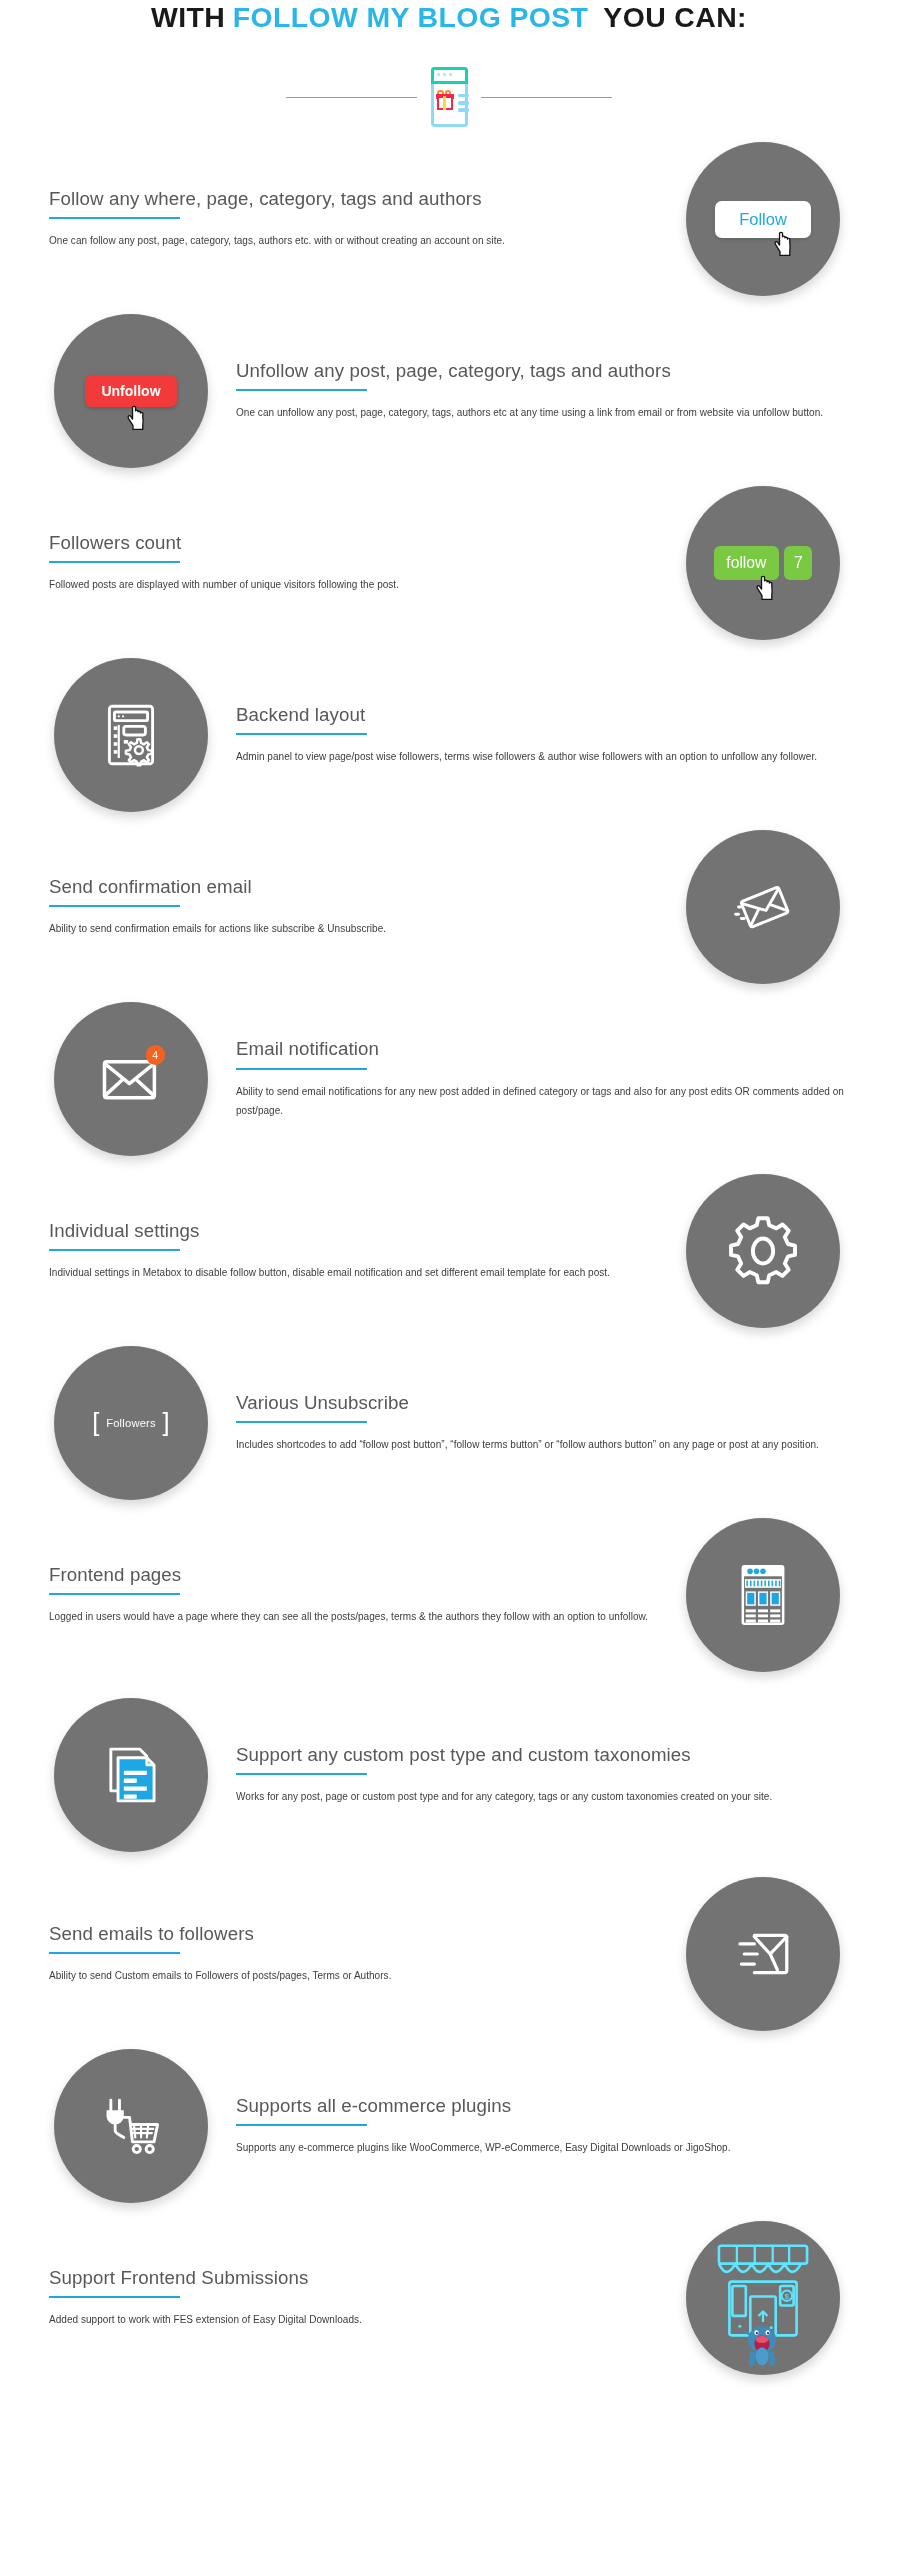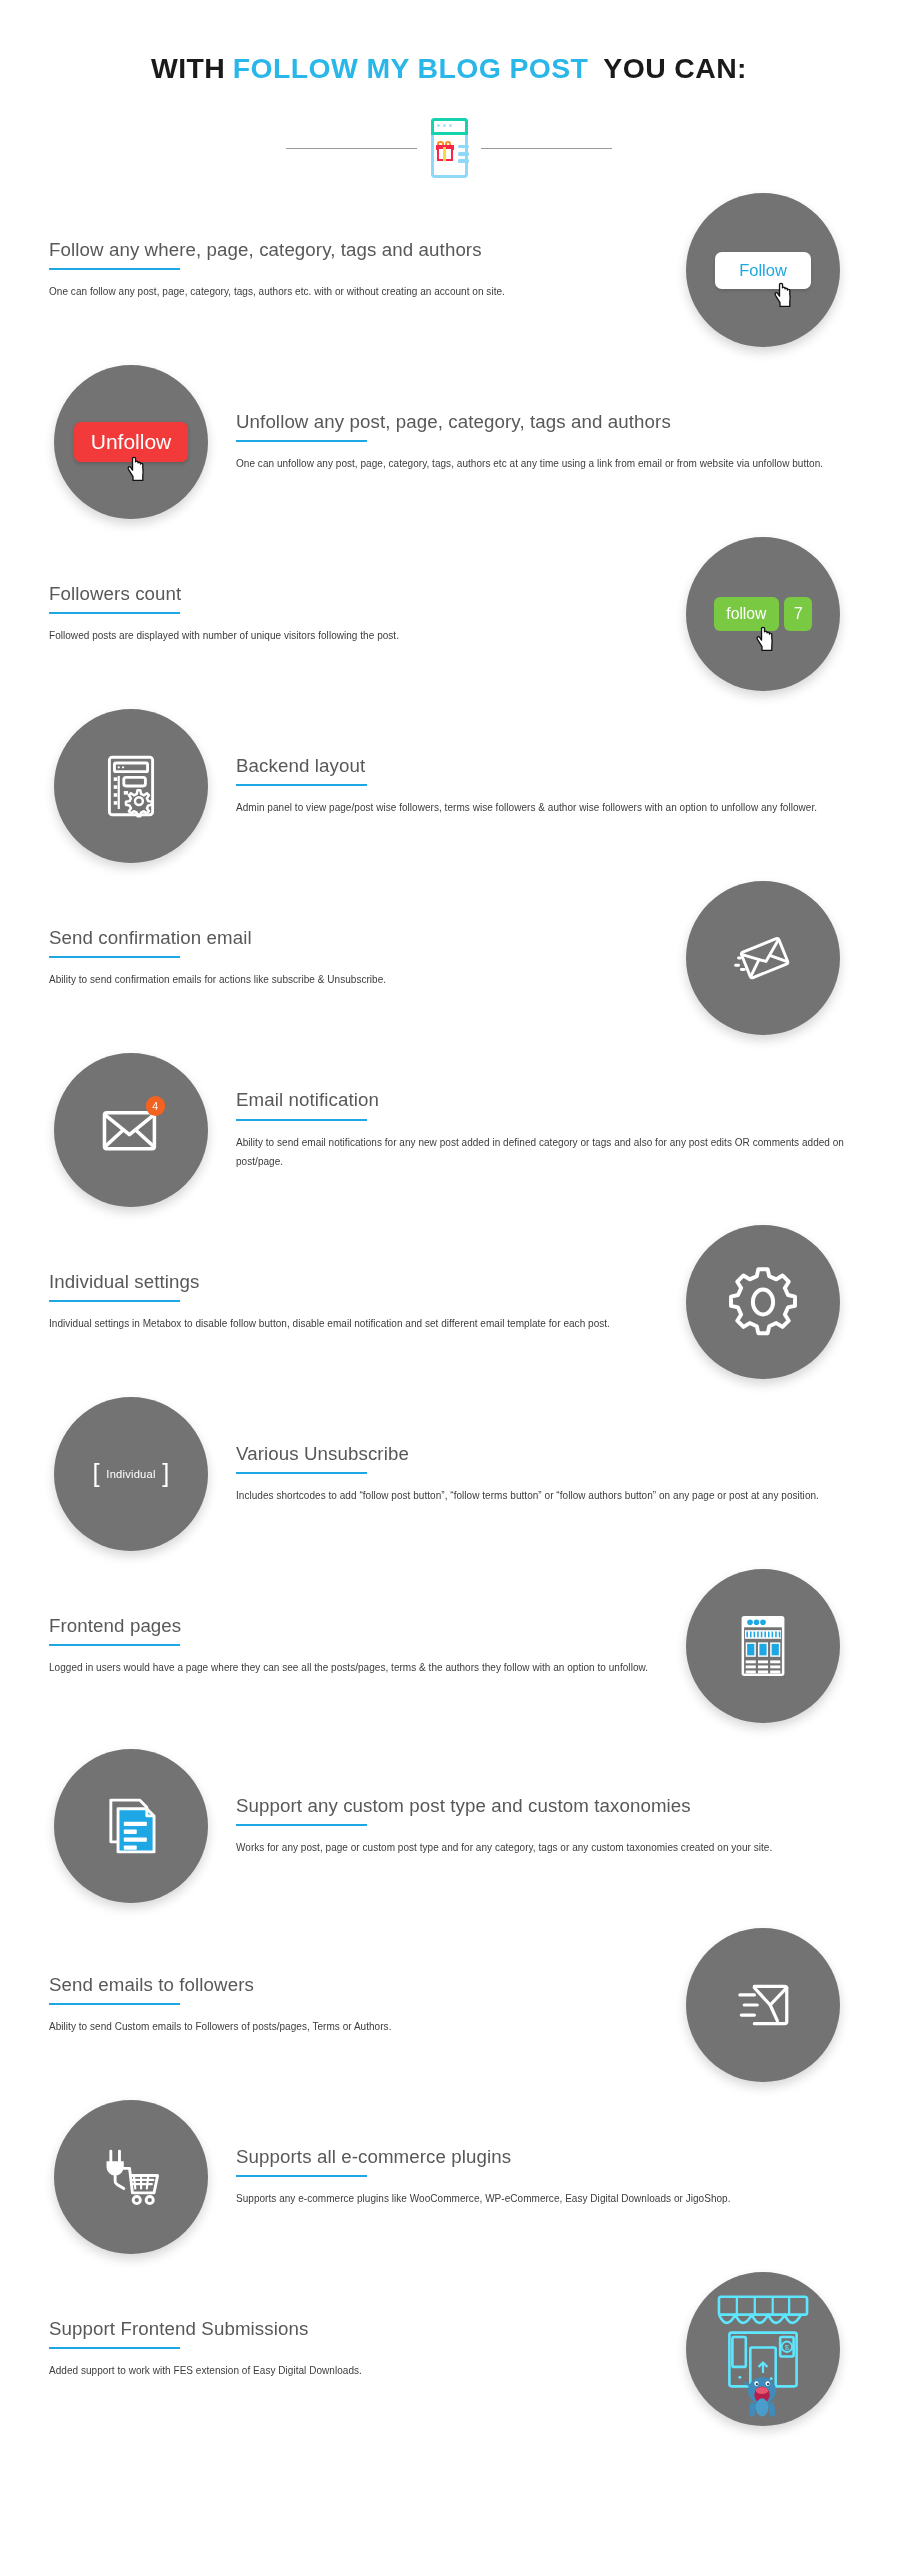--- a/index.html
+++ b/index.html
@@ -5,21 +5,21 @@
 <style>
   * { box-sizing: border-box; margin: 0; padding: 0; }
   html, body {
     width: 898px;
     background: #ffffff;
     font-family: "Liberation Sans", sans-serif;
   }
   body { width: 898px; height: 2576px; position: relative; overflow: hidden; }
 
   
-  .header { width: 898px; padding-top: 51px; text-align: center; }
+  .header { width: 898px; text-align: center; }
   .header-title {
     font-size: 28.4px;
     font-weight: bold;
     letter-spacing: 0.4px;
     color: #1a1a1a;
     line-height: 1.2;
     white-space: nowrap;
   }
   .header-title .hl { color: #29b6e8; }
   .header-title .sp { display: inline-block; width: 7.5px; }
@@ -98,23 +98,23 @@
   .feature.text-right .copy { margin-left: 28px; width: 621px; }
 
   
   
   .pill-follow {
     background: #fff; color: #1da7e4; font-size: 16.5px;
     padding: 9px 19.5px; border-radius: 6.7px; box-shadow: 0 1.5px 3.7px rgba(0,0,0,.12);
     min-width: 96px; text-align: center;
   }
   .pill-unfollow {
-    background: #f23a3a; color: #fff; font-size: 21px;
+    background: #f23a3a; color: #fff; font-size: 14px;
     padding: 8.2px 16.5px; border-radius: 6.7px; box-shadow: 0 1.5px 3.7px rgba(0,0,0,.18);
-    min-width: 90px; text-align: center;
+    min-width: 90px; text-align: center; font-weight: bold;
   }
   .count-group { display: flex; gap: 5.2px; align-items: stretch; }
   .count-group .lbl {
     background: #7ac943; color: #fff; font-size: 15.7px;
     padding: 8.2px 12.7px; border-radius: 6px;
   }
   .count-group .num {
     background: #7ac943; color: #fff; font-size: 15.7px;
     padding: 8.2px 9.7px; border-radius: 6px;
   }
@@ -307,21 +307,21 @@
         <path d="M44 8 h12 l2 9 l9 4 l8-5 l8 8 l-5 8 l4 9 l9 2 v12 l-9 2 l-4 9 l5 8 l-8 8 l-8-5 l-9 4 l-2 9 h-12 l-2-9 l-9-4 l-8 5 l-8-8 l5-8 l-4-9 l-9-2 v-12 l9-2 l4-9 l-5-8 l8-8 l8 5 l9-4 z"></path>
         <ellipse cx="50" cy="50" rx="13" ry="16"></ellipse>
       </svg>
     </div>
   </div>
 
   <div class="feature text-right">
     <div class="circle">
       <div class="shortcode-tag">
         <span class="brk">[</span>
-        <span>Individual</span>
+        <span>Followers</span>
         <span class="brk">]</span>
       </div>
     </div>
     <div class="copy">
       <h2>Various Unsubscribe</h2>
       <div class="rule"></div>
       <p>Includes shortcodes to add “follow post button”, “follow terms button” or “follow authors button” on any page or post at any position.</p>
     </div>
   </div>
 

